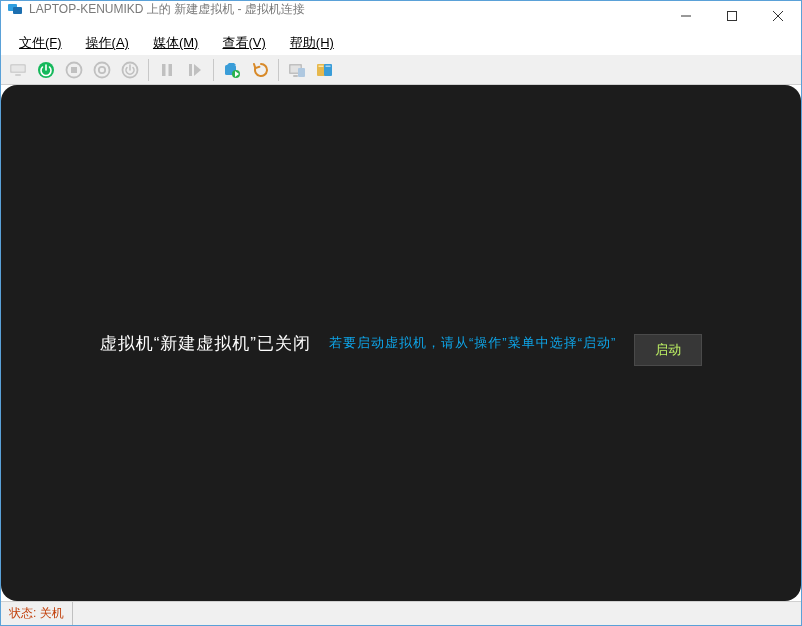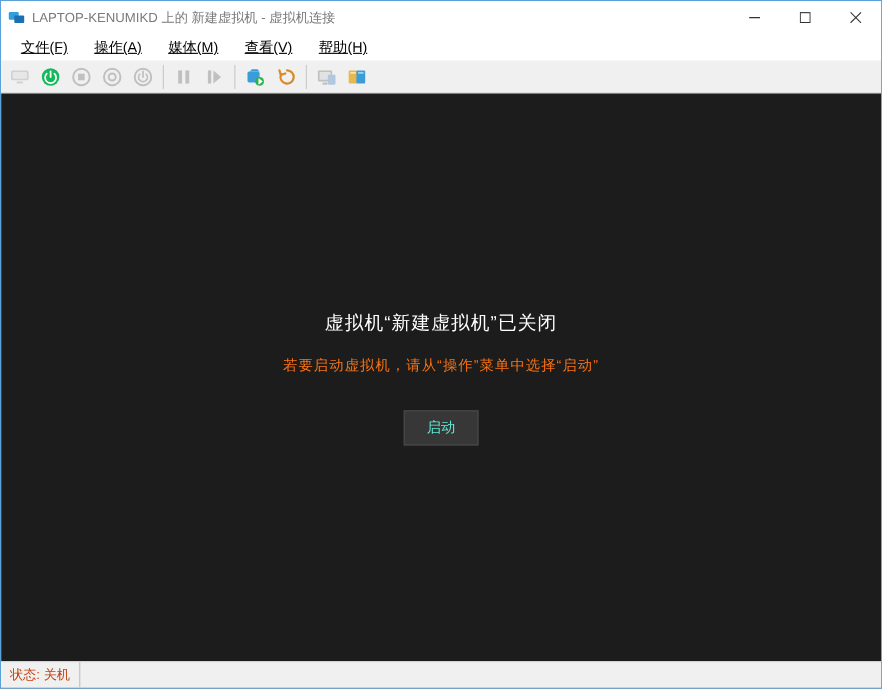--- a/index.html
+++ b/index.html
@@ -14,21 +14,20 @@
     display: flex;
     flex-direction: column;
     overflow: hidden;
   }
 
   
   .titlebar {
     height: 30px;
     background: #ffffff;
     display: flex;
-    align-items: center;
     padding: 0 0 0 6px;
     color: #7a7a7a;
     font-size: 12px;
     user-select: none;
   }
   .titlebar .appicon {
     width: 16px; height: 16px;
     margin-right: 6px;
     display:inline-flex;align-items:center;justify-content:center;
   }
@@ -76,43 +75,44 @@
     width: 1px; height: 22px;
     background: #c8c8c8;
     margin: 0 3px;
   }
 
   
   .viewport {
     flex: 1 1 auto;
     background: #1c1c1c;
     display:flex;
-    flex-direction:column;
+    flex-direction:row;
     align-items:center;
     justify-content:center;
     color:#e8e8e8;
     gap:18px;
     padding: 0 20px;
     text-align:center;
+    border-radius:16px;
   }
   .vp-heading {
     font-size: 17px;
     color:#ffffff;
     letter-spacing:1px;
   }
   .vp-sub {
     font-size: 13px;
-    color:#f97316;
+    color:#0ea5e9;
     letter-spacing:1px;
   }
   .vp-button {
     margin-top: 14px;
     background:#373737;
     border:1px solid #4a4a4a;
-    color:#5eead4;
+    color:#bef264;
     padding: 6px 20px;
     font-size:13px;
     font-family:inherit;
     cursor:pointer;
   }
 
   
   .statusbar {
     height: 24px;
     background:#f0f0f0;

